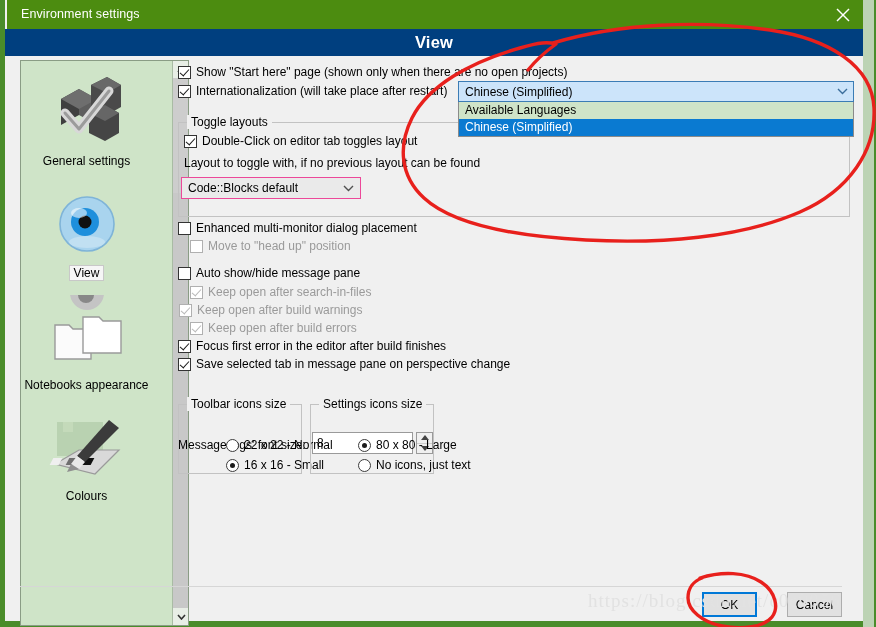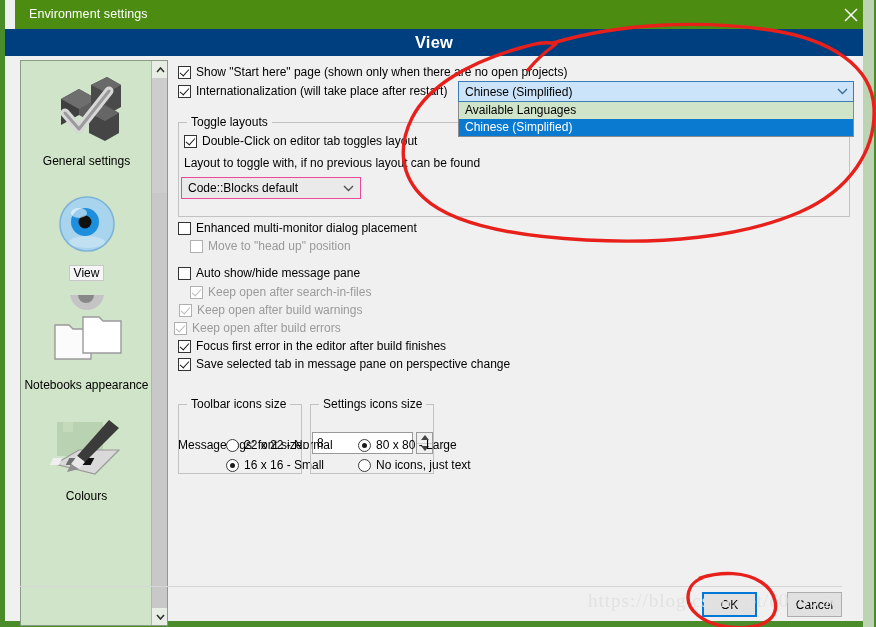--- a/index.html
+++ b/index.html
@@ -32,21 +32,21 @@
     right: -13px; top: 0; bottom: -6px;
     width: 13px;
     background: #bcd3b4;
     border-right: 2px solid #4a8c2a;
     box-sizing: border-box;
   }
 
   
   #titlebar {
     position: absolute;
-    left: 10px; top: 0;
+    left: 2px; top: 0;
     width: 858px; height: 29px;
     background: #4c8c10;
     color: #ffffff;
   }
   #titlebar-text {
     position: absolute;
     left: 14px; top: 7px;
     font-size: 12.5px;
     color: #ffffff;
     letter-spacing: .1px;
@@ -80,21 +80,21 @@
     position: absolute;
     left: 0; top: 56px;
     width: 858px; height: 565px;
     background: #f0f0f0;
   }
 
   
   #sidebar {
     position: absolute;
     left: 15px; top: 4px;
-    width: 148px; height: 566px;
+    width: 169px; height: 566px;
     background: #cfe4c8;
     border: 1px solid #8a9c85;
     box-sizing: border-box;
     overflow: hidden;
   }
   #sidebar-list {
     position: absolute;
     left: 0; top: 0;
     width: 131px;
     height: 100%;
@@ -531,21 +531,21 @@
       <div class="chk-row" style="left:17px; top:229px;">
         <span class="chk disabled checked"></span>
         <span class="chk-label disabled">Keep open after search-in-files</span>
       </div>
 
       <div class="chk-row" style="left:6px; top:247px;">
         <span class="chk disabled checked"></span>
         <span class="chk-label disabled">Keep open after build warnings</span>
       </div>
 
-      <div class="chk-row" style="left:1px; top:265px;">
+      <div class="chk-row" style="left:17px; top:265px;">
         <span class="chk disabled checked"></span>
         <span class="chk-label disabled">Keep open after build errors</span>
       </div>
 
       <div class="chk-row" style="left:5px; top:283px;">
         <span class="chk checked"></span>
         <span class="chk-label">Focus first error in the editor after build finishes</span>
       </div>
 
       <div class="chk-row" style="left:5px; top:301px;">

